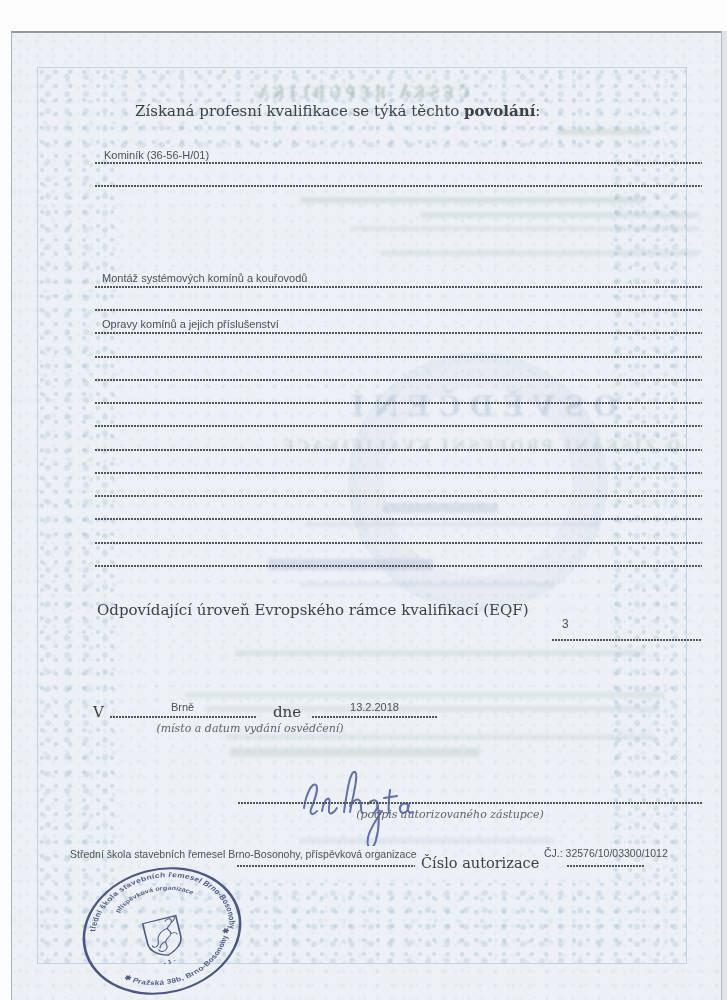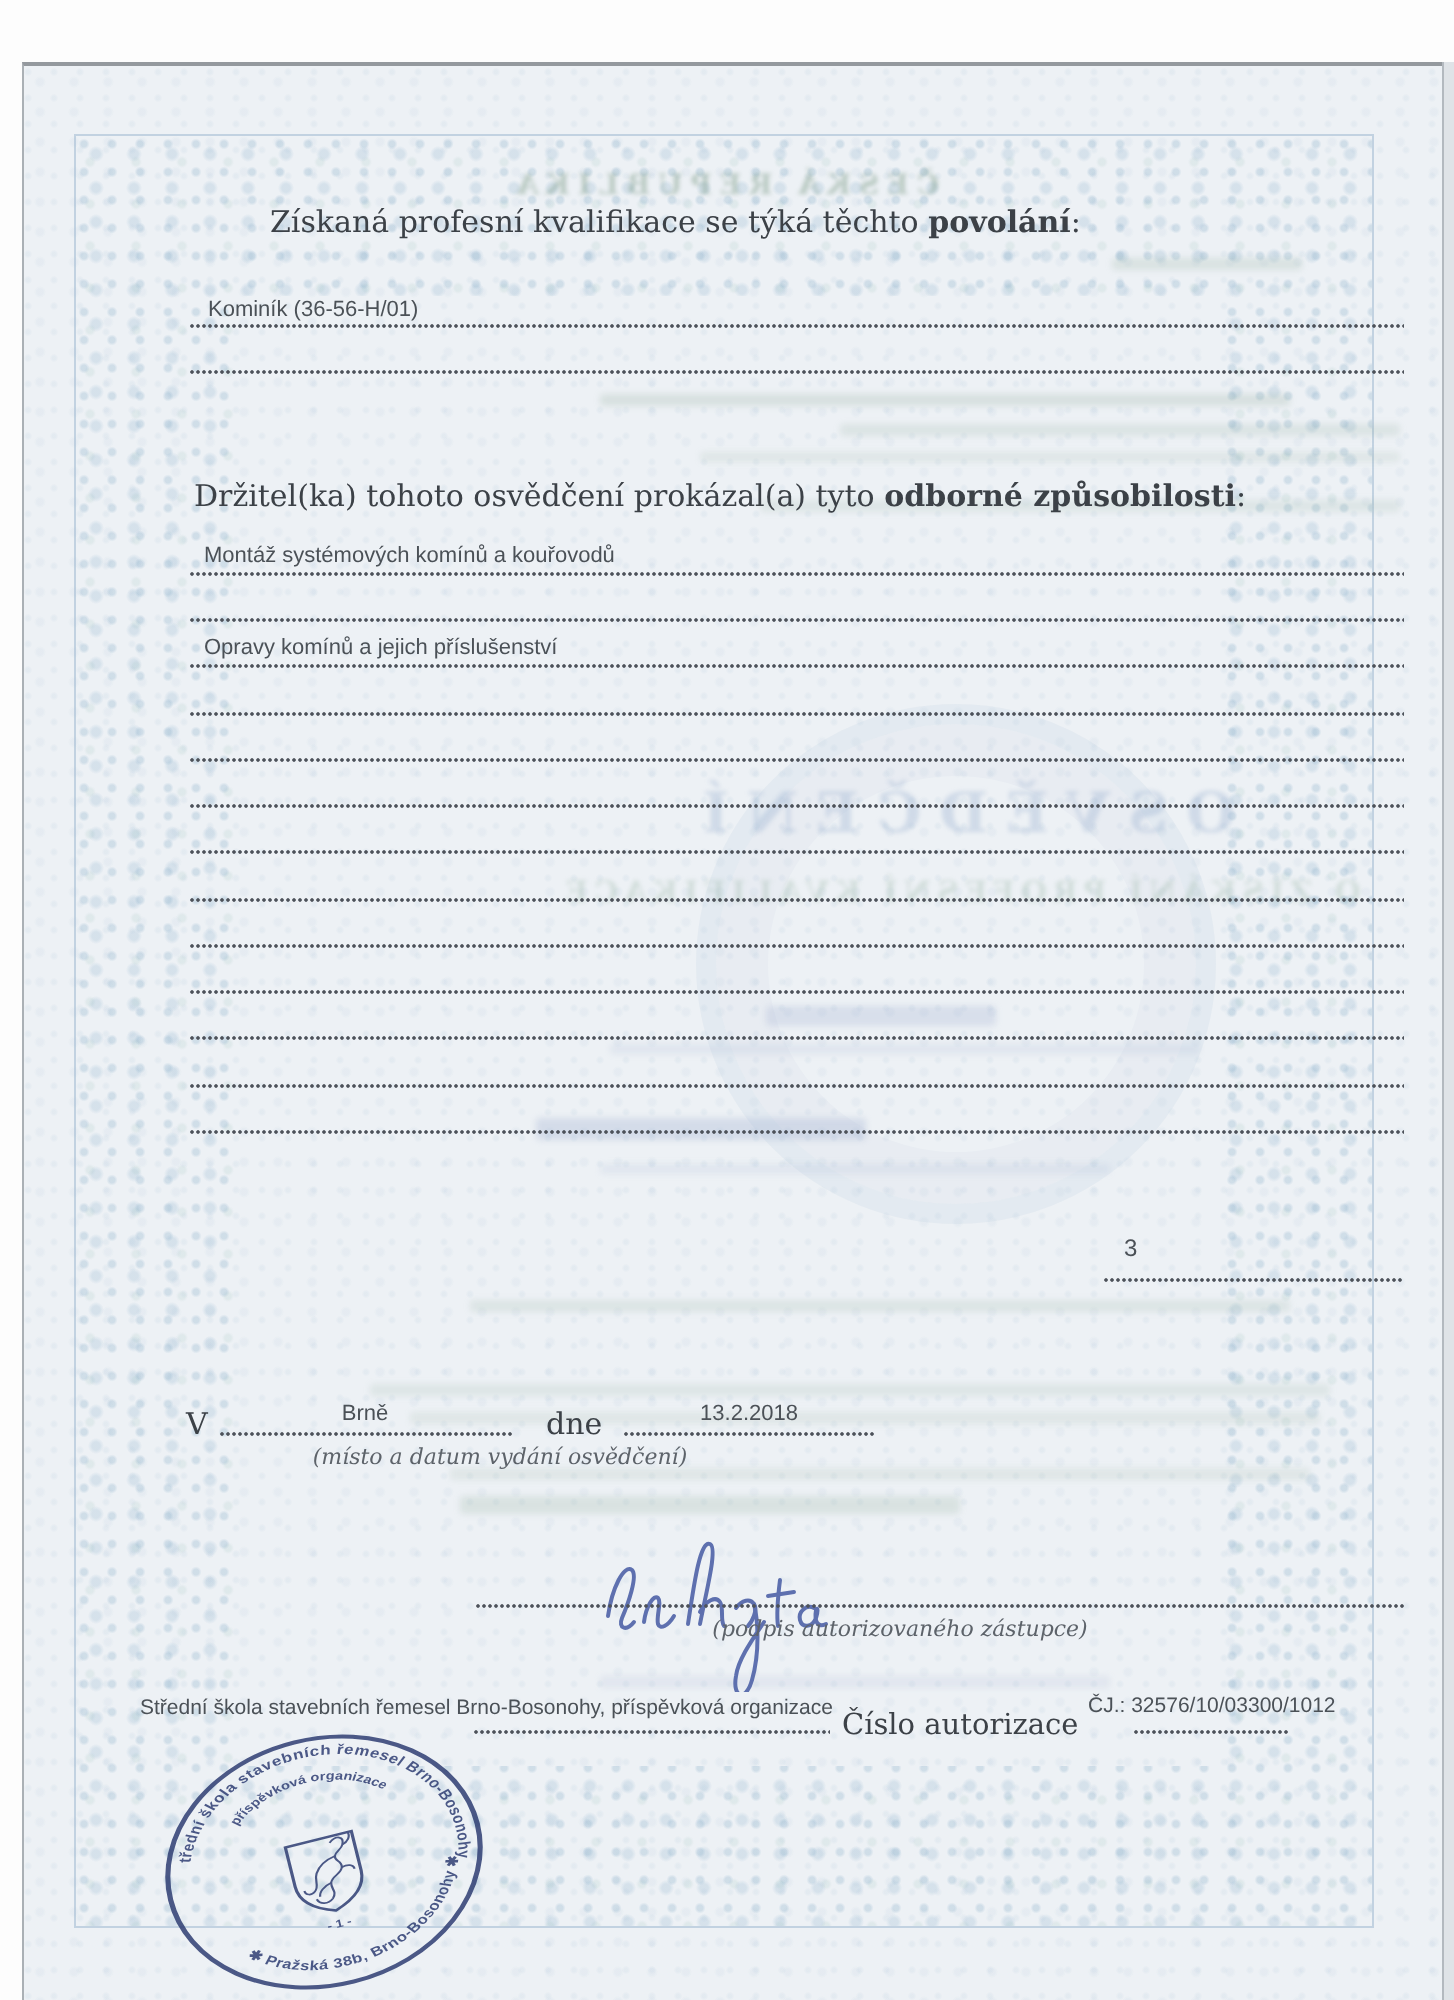--- a/index.html
+++ b/index.html
@@ -72,38 +72,38 @@
   <div class="bar" style="left:205px;top:706px;width:455px;height:6px;background:rgba(130,160,140,.13);"></div>
   <div class="bar" style="left:225px;top:734px;width:430px;height:6px;background:rgba(130,160,140,.13);"></div>
   <div class="bar" style="left:230px;top:748px;width:250px;height:9px;background:rgba(130,160,140,.18);"></div>
   <div class="bar" style="left:300px;top:838px;width:255px;height:6px;background:rgba(140,160,200,.12);"></div>
 
   <div class="serif" style="left:97px;top:102px;margin-left:38px;"><span>Získaná profesní kvalifikace se týká těchto </span><b>povolání</b><span>:</span></div>
   <div class="fill" style="left:104px;top:149px;">Kominík (36-56-H/01)</div>
   <div class="dotline" style="left:95px;top:162px;width:607px;"></div>
   <div class="dotline" style="left:95px;top:185px;width:607px;"></div>
 
-  <div class="serif" style="left:97px;top:239px;"><span>Držitel(ka) tohoto osvědčení prokázal(a) tyto </span><b>odborné způsobilosti</b><span>:</span></div>
 
   <div class="fill" style="left:102px;top:272px;text-align:center;">Montáž systémových komínů a kouřovodů</div>
   <div class="dotline" style="left:95px;top:286px;width:607px;"></div>
   <div class="dotline" style="left:95px;top:309px;width:607px;"></div>
   <div class="fill" style="left:102px;top:318px;">Opravy komínů a jejich příslušenství</div>
   <div class="dotline" style="left:95px;top:332px;width:607px;"></div>
   <div class="dotline" style="left:95px;top:356px;width:607px;"></div>
   <div class="dotline" style="left:95px;top:379px;width:607px;"></div>
   <div class="dotline" style="left:95px;top:402px;width:607px;"></div>
   <div class="dotline" style="left:95px;top:425px;width:607px;"></div>
   <div class="dotline" style="left:95px;top:449px;width:607px;"></div>
   <div class="dotline" style="left:95px;top:472px;width:607px;"></div>
   <div class="dotline" style="left:95px;top:495px;width:607px;"></div>
   <div class="dotline" style="left:95px;top:518px;width:607px;"></div>
   <div class="dotline" style="left:95px;top:542px;width:607px;"></div>
   <div class="dotline" style="left:95px;top:565px;width:607px;"></div>
 
+  <div class="serif" style="left:97px;top:601px;">Odpovídající úroveň Evropského rámce kvalifikací (EQF)</div>
   <div class="fill" style="left:562px;top:617px;font-size:12px;">3</div>
   <div class="dotline" style="left:552px;top:639px;width:150px;"></div>
 
   <div class="serif" style="left:93px;top:703px;">V</div>
   <div class="fill" style="left:110px;top:701px;width:145px;text-align:center;">Brně</div>
   <div class="dotline" style="left:110px;top:716px;width:147px;"></div>
   <div class="serif" style="left:273px;top:703px;">dne</div>
   <div class="fill" style="left:312px;top:701px;width:125px;text-align:center;">13.2.2018</div>
   <div class="dotline" style="left:312px;top:716px;width:125px;"></div>
   <div class="caption" style="left:140px;top:722px;width:220px;">(místo a datum vydání osvědčení)</div>

